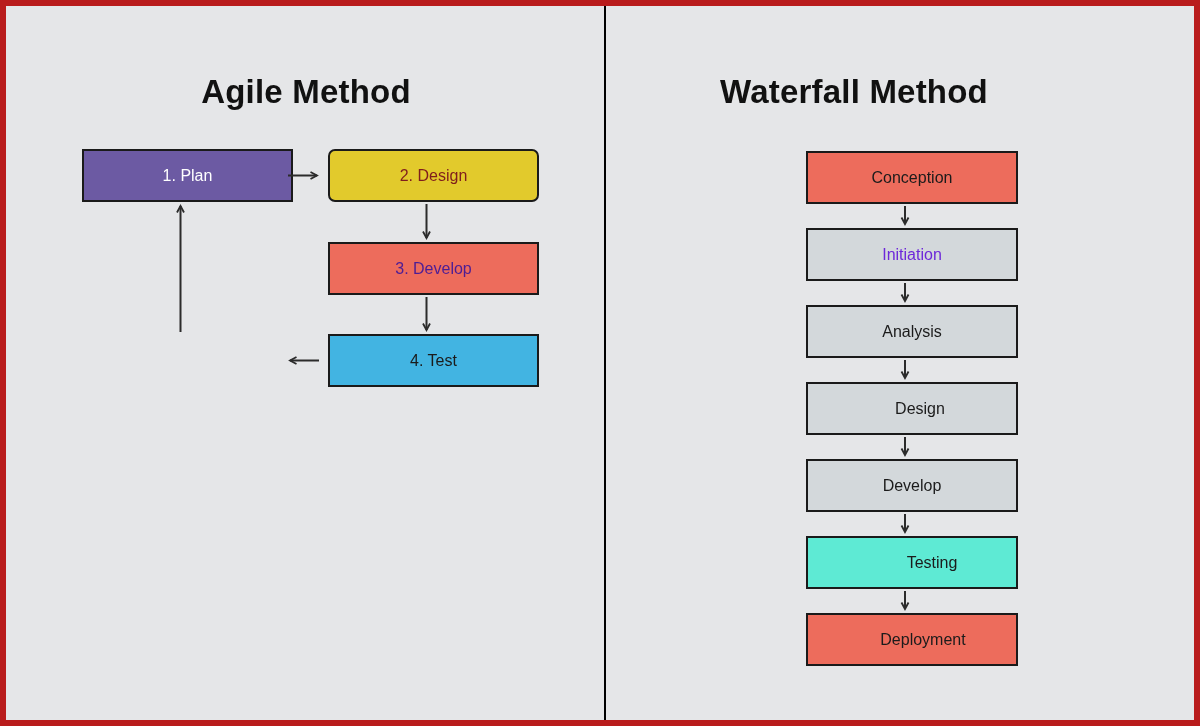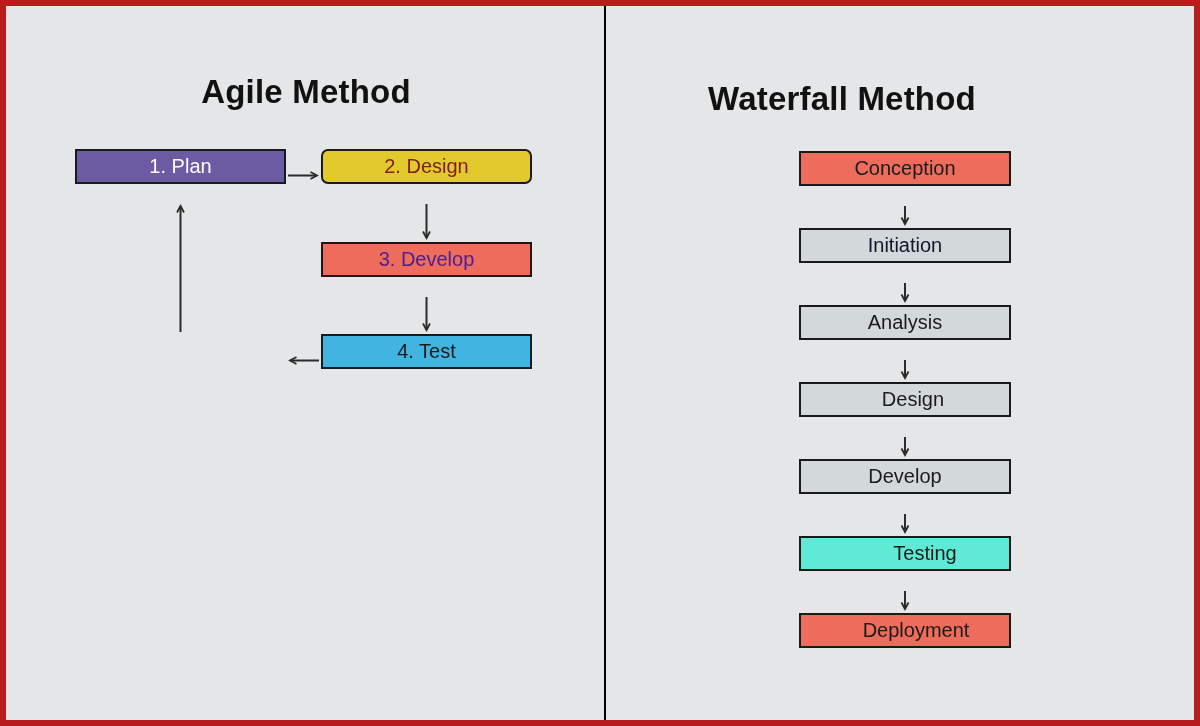--- a/index.html
+++ b/index.html
@@ -30,32 +30,33 @@
     top: 64px;
     height: 44px;
     text-align: center;
     font-size: 33px;
     font-weight: 700;
     color: #111111;
     line-height: 44px;
     letter-spacing: 0.2px;
   }
   .panel-title.agile { left: 2px; width: 596px; }
-  .panel-title.waterfall { left: 588px; width: 496px; margin-top: 7px; }
+  .panel-title.waterfall { left: 600px; width: 496px; }
 
   .box {
     position: absolute;
     width: 211px;
-    height: 35px;
+    height: 53px;
     border: 2px solid #1a1a1a;
     display: flex;
     align-items: center;
     justify-content: center;
-    font-size: 20px;
+    font-size: 16px;
     color: #1b1b1b;
+    margin-left: 7px;
   }
 
   
   .box.plan      { left: 69px;  top: 143px; }
   .box.a-design  { left: 315px; top: 143px; }
   .box.develop   { left: 315px; top: 236px; }
   .box.test      { left: 315px; top: 328px; }
   .box.reiterate { left: 69px;  top: 328px; }
 
   
@@ -97,21 +98,21 @@
   <div class="box develop" style="background-color: rgb(237, 108, 92); color: #4c1d95;">
     <span>3. Develop</span>
   </div>
   <div class="box test" style="background-color: rgb(66, 180, 226); color: rgb(27, 27, 27);">
     <span>4. Test</span>
   </div>
 
   <div class="box w w0" style="background-color: rgb(237, 108, 92); color: rgb(27, 27, 27);">
     <span>Conception</span>
   </div>
-  <div class="box w w1" style="background-color: rgb(211, 216, 219); color: #0f172a;">
+  <div class="box w w1" style="background-color: rgb(211, 216, 219); color: #6d28d9;">
     <span>Initiation</span>
   </div>
   <div class="box w w2" style="background-color: rgb(211, 216, 219); color: rgb(27, 27, 27);">
     <span>Analysis</span>
   </div>
   <div class="box w w3" style="background-color: rgb(211, 216, 219); color: rgb(27, 27, 27); padding-left: 16px;">
     <span>Design</span>
   </div>
   <div class="box w w4" style="background-color: rgb(211, 216, 219); color: rgb(27, 27, 27);">
     <span>Develop</span>

